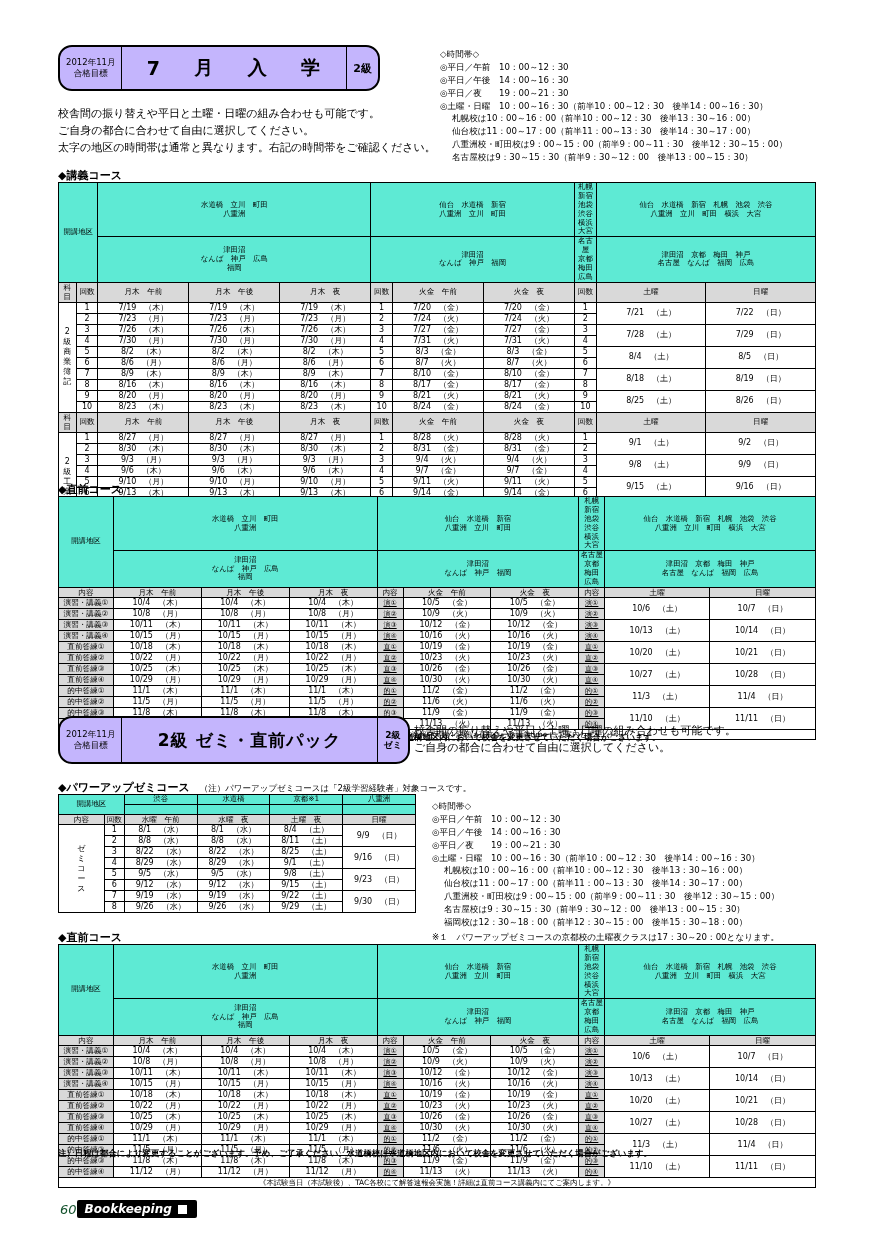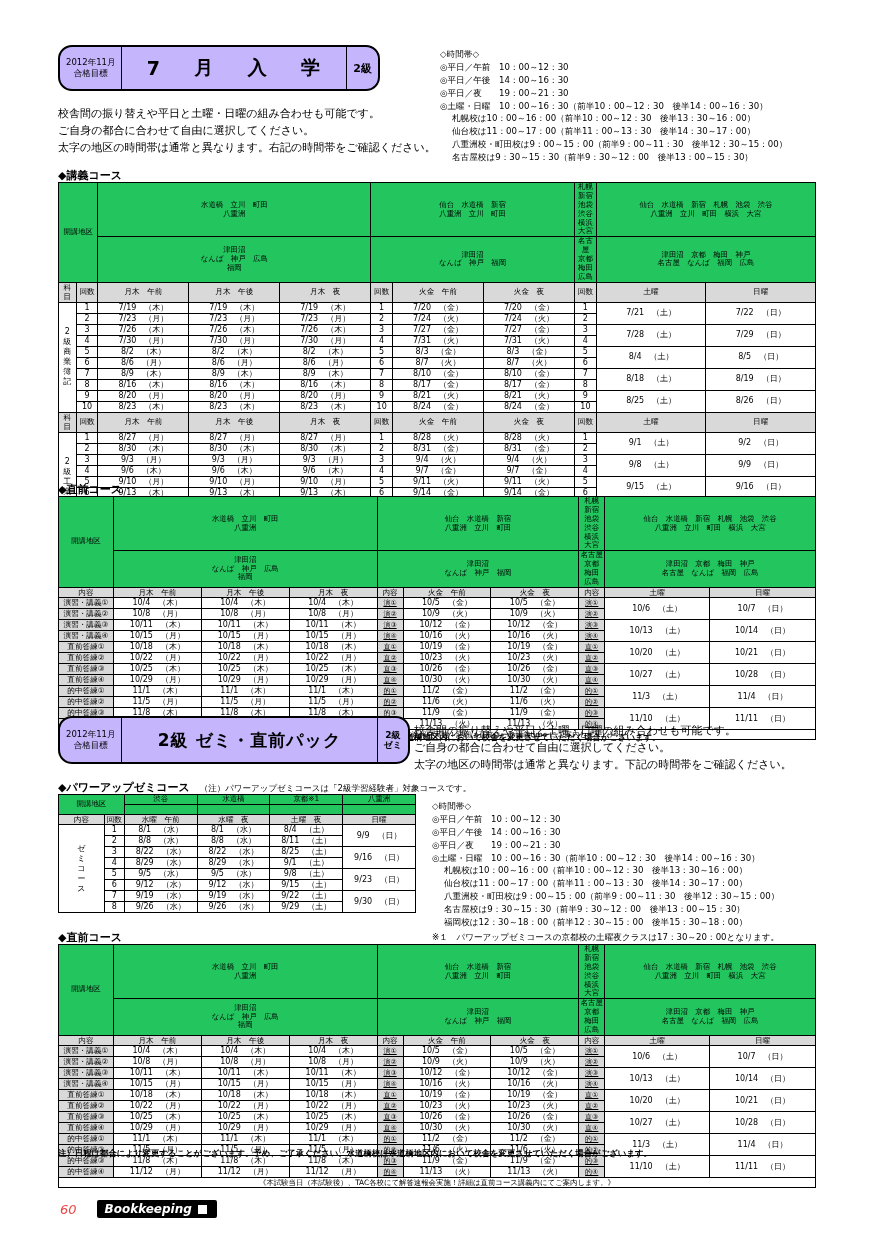--- a/index.html
+++ b/index.html
@@ -15,34 +15,34 @@
 
   .note{position:absolute;font-size:11px;line-height:1.55;}
   .timebox{position:absolute;font-size:8.6px;line-height:1.5;}
   .timebox .ind{padding-left:12px;}
 
   .sec-title{position:absolute;font-size:11px;font-weight:bold;}
 
   table{border-collapse:collapse;font-size:8px;}
   .grid{position:absolute;background:#fff;}
   .grid td,.grid th{border:1px solid #000;padding:0 1px;text-align:center;line-height:1.25;font-weight:normal;}
-  .areahdr td{background:#22c55e;font-size:7.4px;line-height:1.2;vertical-align:middle;}
+  .areahdr td{background:#5eead4;font-size:7.4px;line-height:1.2;vertical-align:middle;}
   .lbl{background:#d9d9d9;font-size:7.6px;}
   .vlabel{background:#fff;font-size:8px;letter-spacing:0;}
   .no{width:14px;}
   .b{font-weight:bold;}
   .small{font-size:7px;text-decoration:underline;}
   .notebar{position:absolute;font-size:8.4px;}
   .footnote-row td{font-size:7.4px;text-align:center;}
 
   .areacell{font-size:7.2px;line-height:1.25;text-align:center;}
 
   
   .footer{position:absolute;left:60px;bottom:18px;display:flex;align-items:center;}
-  .pageno{font-style:italic;font-size:13px;color:#ef4444;margin-right:20px;}
+  .pageno{font-style:italic;font-size:13px;color:#14532d;margin-right:0;}
   .ftag{background:#000;color:#fff;font-style:italic;font-weight:bold;font-size:12px;padding:2px 10px 2px 8px;border-radius:2px;}
   .ftag .sq{display:inline-block;width:9px;height:9px;background:#fff;margin-left:6px;vertical-align:-1px;}
 </style>
 </head>
 <body>
 
 <div class="page">
 
   <div class="badge-wrap" style="left:58px;top:45px;width:318px;height:42px;">
     <div class="badge-left">
@@ -601,21 +601,20 @@
     </div>
     <div class="badge-right two">
       <span>2級</span>
       <span>ゼミ</span>
     </div>
   </div>
 
   <div class="note" style="left:414px;top:722px;width:420px;">
     <div>校舎間の振り替えや平日と土曜・日曜の組み合わせも可能です。</div>
     <div>ご自身の都合に合わせて自由に選択してください。</div>
-    <div>太字の地区の時間帯は通常と異なります。下記の時間帯をご確認ください。</div>
   </div>
 
   <div class="sec-title" style="left:58px;top:780px;">
     <span>◆パワーアップゼミコース</span>
     <span style="font-size:8.5px;font-weight:normal;margin-left:6px;">（注）パワーアップゼミコースは「2級学習経験者」対象コースです。</span>
   </div>
 
   <table class="grid" style="left:58px;top:794px;width:358px;">
     <colgroup>
       <col style="width:46px">

